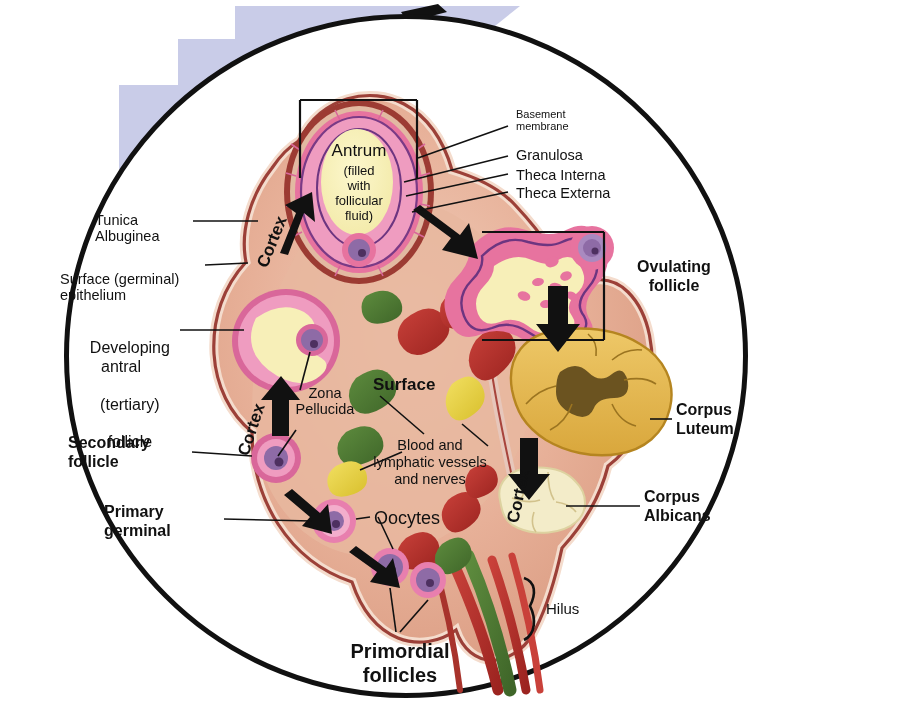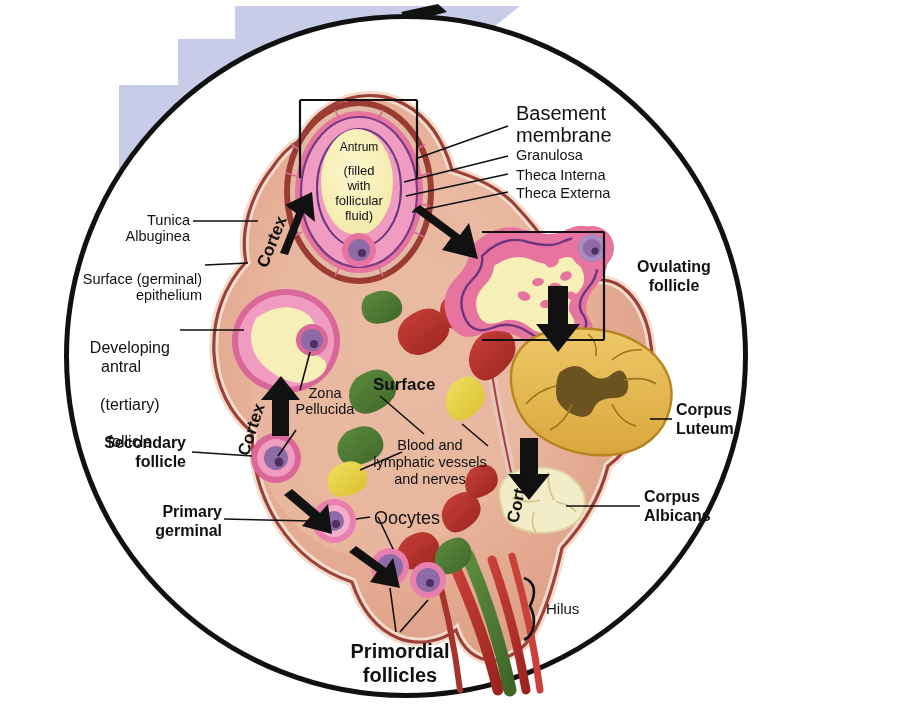--- a/index.html
+++ b/index.html
@@ -16,21 +16,21 @@
     position:absolute;left:64px;top:14px;width:684px;height:684px;
     border-radius:50%;border:5px solid #111;background:#fff;
     box-sizing:border-box;
   }
 
   
   .lbl{position:absolute;line-height:1.12;white-space:pre;}
   .lbl.b{font-weight:bold;}
   .lbl.r{font-weight:normal;}
   .lbl.c{text-align:center;}
-  .lbl.right{text-align:right;}
+  .lbl.right{text-align:left;}
   .rot{transform:rotate(-68deg);transform-origin:50% 50%;font-weight:bold;}
   .rot2{transform:rotate(-72deg);transform-origin:50% 50%;font-weight:bold;}
   .rot3{transform:rotate(-78deg);transform-origin:50% 50%;font-weight:bold;}
 
   svg{position:absolute;left:0;top:0;overflow:visible;}
   .ldr{stroke:#111;stroke-width:1.6;fill:none;}
   .brk{stroke:#111;stroke-width:2;fill:none;}
   .arrow{fill:#111;}
 </style>
 </head>
@@ -349,27 +349,27 @@
     <line class="ldr" x1="650" y1="419" x2="672" y2="419"></line>
 
     <line class="ldr" x1="566" y1="506" x2="640" y2="506"></line>
 
     <path class="brk" d="M524,578
                          C536,582 536,594 530,606
                          C536,618 536,634 524,640" style="fill:none;stroke-width:2.6"></path>
   </svg>
 
 
-  <div class="lbl r" style="left:516px;top:102px;font-size:20px;">Basement
+  <div class="lbl r" style="left:516px;top:108px;font-size:11px;">Basement
 membrane</div>
   <div class="lbl r" style="left:516px;top:147px;font-size:14.5px;">Granulosa</div>
   <div class="lbl r" style="left:516px;top:167px;font-size:14.5px;">Theca Interna</div>
   <div class="lbl r" style="left:516px;top:185px;font-size:14.5px;">Theca Externa</div>
 
-  <div class="lbl r c" style="left:309px;top:141px;width:100px;font-size:12px;">Antrum</div>
+  <div class="lbl r c" style="left:309px;top:141px;width:100px;font-size:17px;">Antrum</div>
   <div class="lbl r c" style="left:314px;top:164px;width:90px;font-size:13px;line-height:1.15;">(filled
 with
 follicular
 fluid)</div>
 
   <div class="lbl r right" style="left:95px;top:212px;width:95px;font-size:14.5px;">Tunica
 Albuginea</div>
   <div class="lbl r right" style="left:60px;top:271px;width:142px;font-size:14.5px;">Surface (germinal)
 epithelium</div>
 

